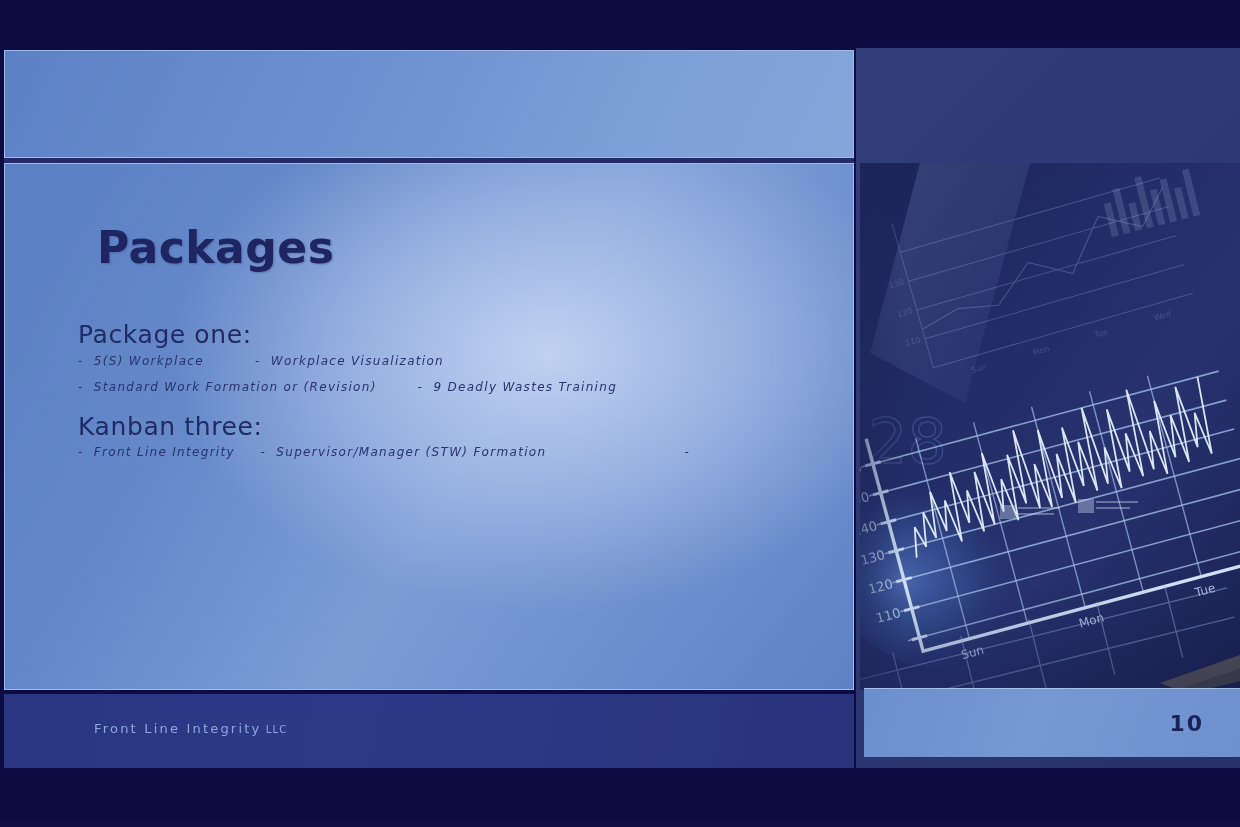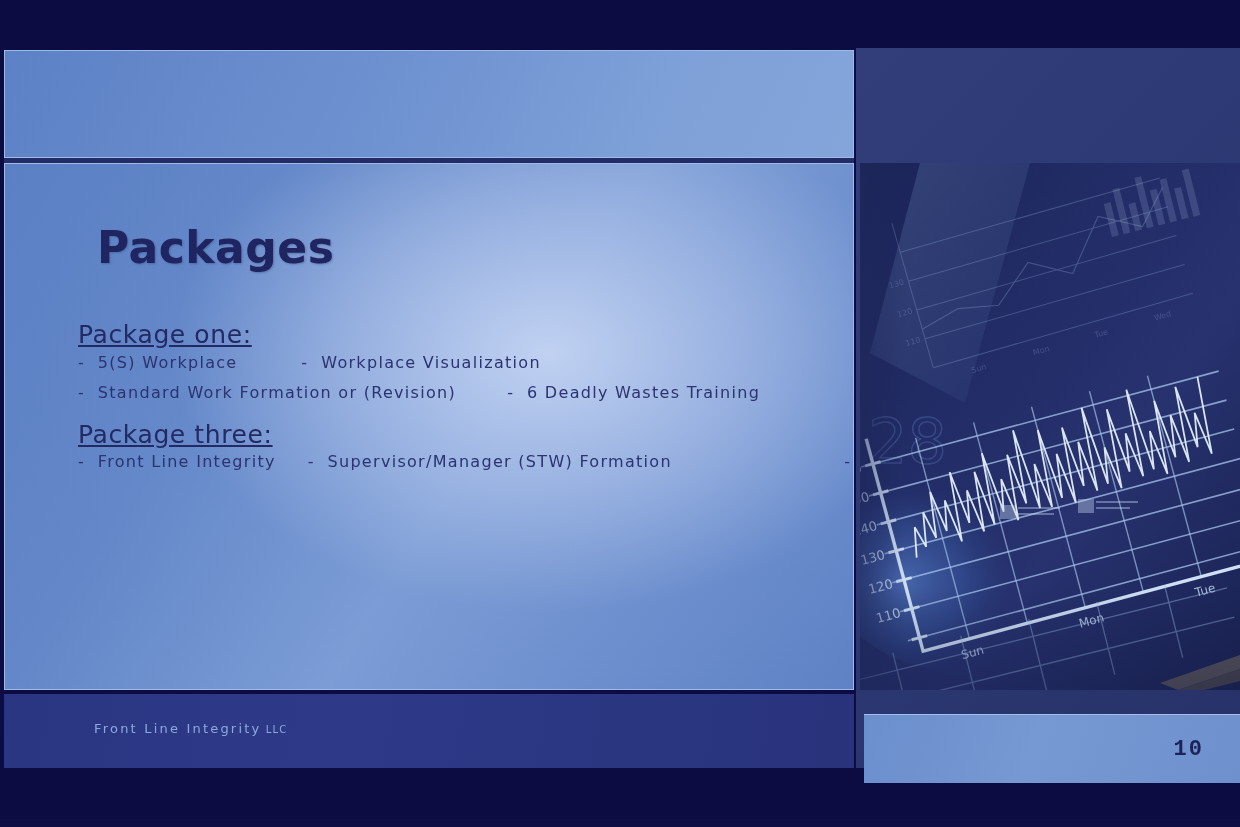--- a/index.html
+++ b/index.html
@@ -86,35 +86,35 @@
     width: 760px;
   }
 
   .pkg-head {
     font-size: 25px;
     font-weight: normal;
     color: #232a63;
     letter-spacing: 0.6px;
     margin: 0 0 6px 0;
     line-height: 1.1;
-    text-decoration: underline;
   }
 
   .pkg-items {
     margin: 0 0 20px 0;
     padding: 0;
     list-style: none;
   }
   .pkg-items li {
-    font-size: 16px;
+    font-size: 12px;
     color: #2b3370;
     letter-spacing: 1.3px;
     line-height: 1.0;
     margin-bottom: 14px;
     white-space: pre;
+    font-style: italic;
   }
   .pkg-group { margin-bottom: 6px; }
 
   
   .footer-bar {
     position: absolute;
     left: 4px;
     top: 694px;
     width: 850px;
     height: 74px;
@@ -132,26 +132,25 @@
   }
   .footer-text .llc {
     font-size: 10px;
     letter-spacing: 1.2px;
   }
 
   
   .page-box {
     position: absolute;
     left: 864px;
-    top: 714px;
+    top: 688px;
     width: 376px;
     height: 68px;
     background: linear-gradient(110deg, #6b8ecd 0%, #7699d3 45%, #6e91ce 100%);
     border-top: 1px solid #a5c0e8;
-    font-family: Liberation Mono, monospace;
   }
   .page-number {
     position: absolute;
     right: 36px;
     top: 22px;
     font-size: 22px;
     font-weight: bold;
     color: #1d2358;
     letter-spacing: 2px;
   }
@@ -190,27 +189,27 @@
   <div class="content-panel">
 
     <div class="title">Packages</div>
 
     <div class="body-block">
 
       <div class="pkg-group">
         <div class="pkg-head">Package one:</div>
         <ul class="pkg-items">
           <li>-  5(S) Workplace          -  Workplace Visualization</li>
-          <li>-  Standard Work Formation or (Revision)        -  6 Deadly Wastes Training</li>
+          <li>-  Standard Work Formation or (Revision)        -  9 Deadly Wastes Training</li>
         </ul>
       </div>
 
 
       <div class="pkg-group">
-        <div class="pkg-head">Package three:</div>
+        <div class="pkg-head">Kanban three:</div>
         <ul class="pkg-items">
           <li>-  Front Line Integrity     -  Supervisor/Manager (STW) Formation                           -</li>
         </ul>
       </div>
 
     </div>
   </div>
 
   <div class="photo">
     <svg width="380" height="527" viewBox="0 0 380 527" xmlns="http://www.w3.org/2000/svg">

